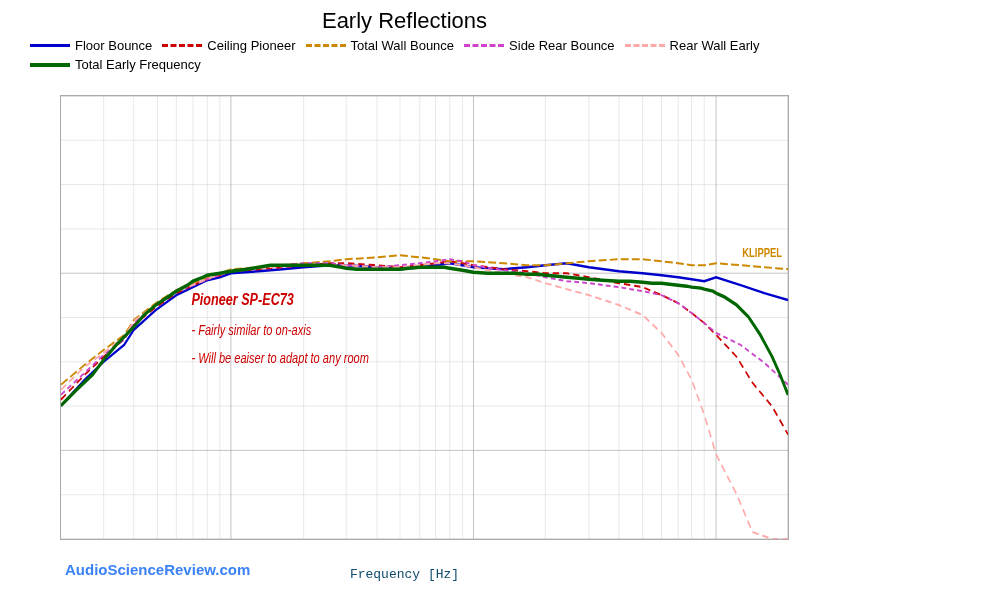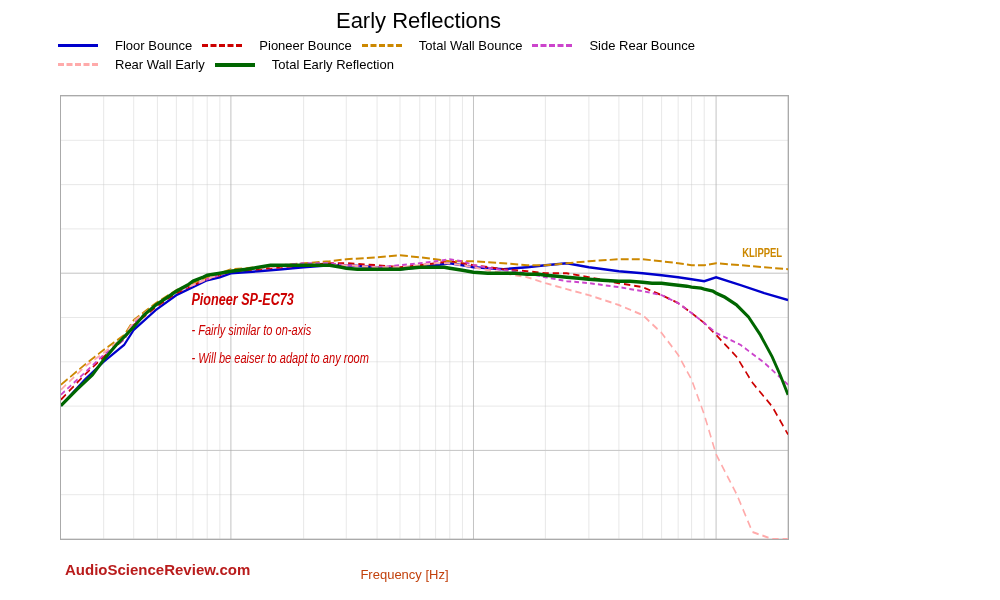--- a/index.html
+++ b/index.html
@@ -8,40 +8,39 @@
       height: 600px;
       background: #ffffff;
       font-family: Arial, sans-serif;
       overflow: hidden;
     }
     .chart-container {
       width: 809px;
       height: 600px;
       position: relative;
       background: #ffffff;
-      padding-left: 28px;
     }
     .chart-title {
       text-align: center;
       font-size: 22px;
       font-weight: normal;
       padding-top: 8px;
       color: #000;
     }
     .legend {
       display: flex;
       flex-wrap: wrap;
       padding: 4px 30px;
       font-size: 13px;
       gap: 4px 10px;
     }
     .legend-item {
       display: flex;
       align-items: center;
-      gap: 17px;
+      gap: 5px;
     }
     .legend-line {
       width: 40px;
       height: 3px;
       display: inline-block;
     }
     .legend-line.solid { border-top: 3px solid; }
     .legend-line.dashed { border-top: 3px dashed; }
     .legend-line.floor { border-color: #0000cc; }
     .legend-line.ceiling { border-color: #cc0000; }
@@ -71,61 +70,62 @@
       font-size: 12px;
       color: #333;
       white-space: nowrap;
     }
     .x-axis-label {
       position: absolute;
       bottom: 18px;
       left: 50%;
       transform: translateX(-50%);
       font-size: 13px;
-      color: #c2410c;
+      color: #0c4a6e;
+      font-family: Liberation Mono, monospace;
     }
     .watermark {
       position: absolute;
       bottom: 22px;
       left: 65px;
       font-size: 15px;
       font-weight: bold;
-      color: #b91c1c;
+      color: #3b82f6;
     }
   </style>
 </head>
 <body>
 
 <div class="chart-container">
   <div class="chart-title">Early Reflections</div>
 
   <div class="legend">
     <div class="legend-item">
       <span class="legend-line solid floor"></span>
       <span>Floor Bounce</span>
     </div>
     <div class="legend-item">
       <span class="legend-line dashed ceiling"></span>
-      <span>Pioneer Bounce</span>
+      <span>Ceiling Pioneer</span>
     </div>
     <div class="legend-item">
       <span class="legend-line dashed front"></span>
       <span>Total Wall Bounce</span>
     </div>
     <div class="legend-item">
       <span class="legend-line dashed side"></span>
       <span>Side Rear Bounce</span>
     </div>
     <div class="legend-item">
       <span class="legend-line dashed rear"></span>
       <span>Rear Wall Early</span>
     </div>
     <div class="legend-item">
       <span class="legend-line solid total"></span>
-      <span>Total Early Reflection</span>
+      <span>Total Early Frequency</span>
     </div>
   </div>
 
   <div class="y-axis-label">Sound Pressure Level [dB] / [2.83V 1m]</div>
 
   <div class="x-axis-label">Frequency [Hz]</div>
 
   <div class="watermark">AudioScienceReview.com</div>
 
   <div class="chart-area">

